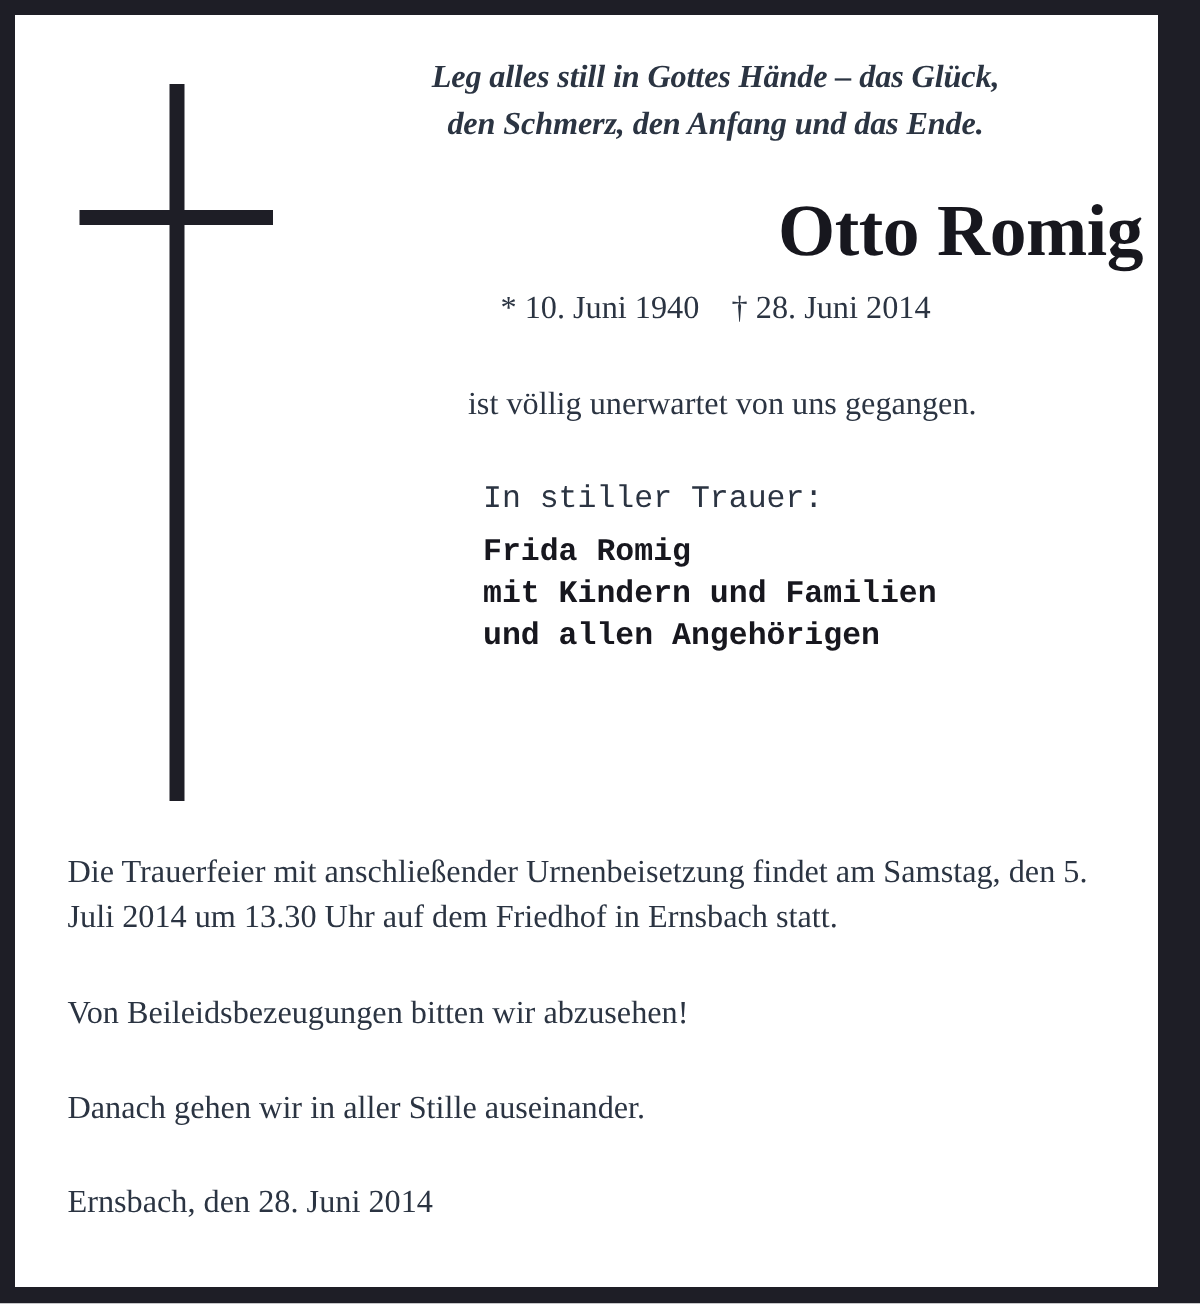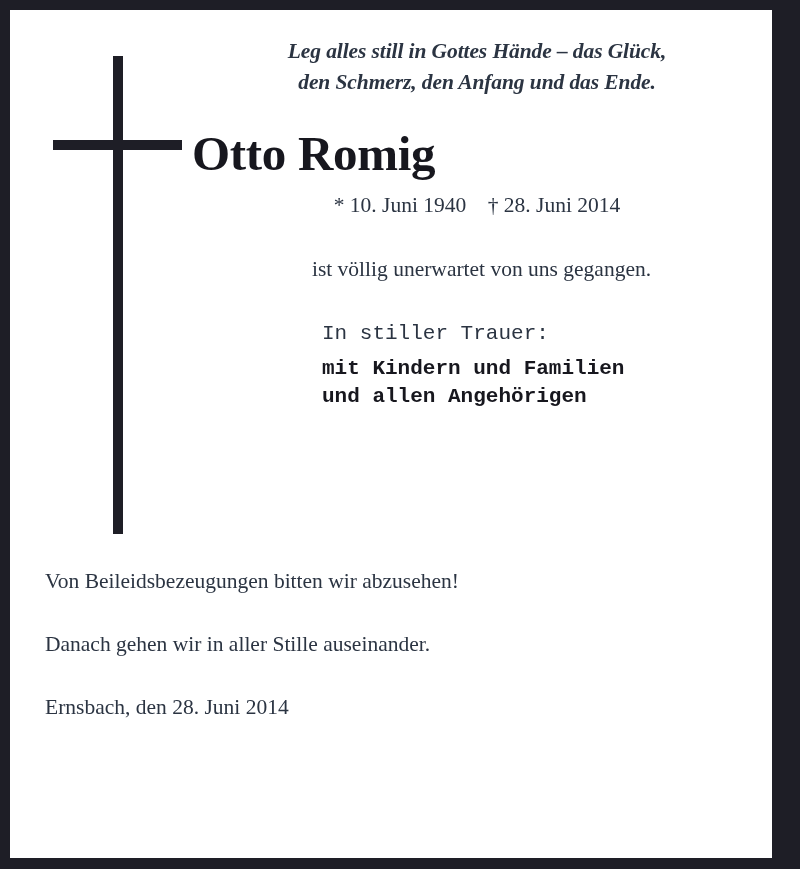--- a/index.html
+++ b/index.html
@@ -71,21 +71,21 @@
     color: #2b3442;
     text-align: left;
     margin: 0 0 0 9px;
   }
   .relations .rel-line { display: block; }
 
   .deceased-name {
     font-size: 49px;
     font-weight: bold;
     color: #17171e;
-    text-align: left;
+    text-align: right;
     line-height: 1.1;
     margin: 18px 0 0 0;
     letter-spacing: -0.3px;
   }
 
   .life-dates {
     font-size: 21.5px;
     color: #2b3442;
     text-align: center;
     margin: 12px 0 0 0;
@@ -157,27 +157,29 @@
 
       <div class="deceased-name">Otto Romig</div>
 
       <div class="life-dates">* 10. Juni 1940    † 28. Juni 2014</div>
 
       <div class="passing-line">ist völlig unerwartet von uns gegangen.</div>
 
       <div class="mourners">
         <div class="mourners-intro">In stiller Trauer:</div>
         <div class="mourners-names">
+          <span class="mourner-line">Frida Romig</span>
           <span class="mourner-line">mit Kindern und Familien</span>
           <span class="mourner-line">und allen Angehörigen</span>
         </div>
       </div>
 
     </div>
 
     <div class="lower">
+      <p class="ceremony">Die Trauerfeier mit anschließender Urnenbeisetzung findet am Samstag, den 5. Juli 2014 um 13.30 Uhr auf dem Friedhof in Ernsbach statt.</p>
       <p>Von Beileidsbezeugungen bitten wir abzusehen!</p>
       <p>Danach gehen wir in aller Stille auseinander.</p>
       <p>Ernsbach, den 28. Juni 2014</p>
     </div>
 
   </div>
 </div>
 
 </body></html>

